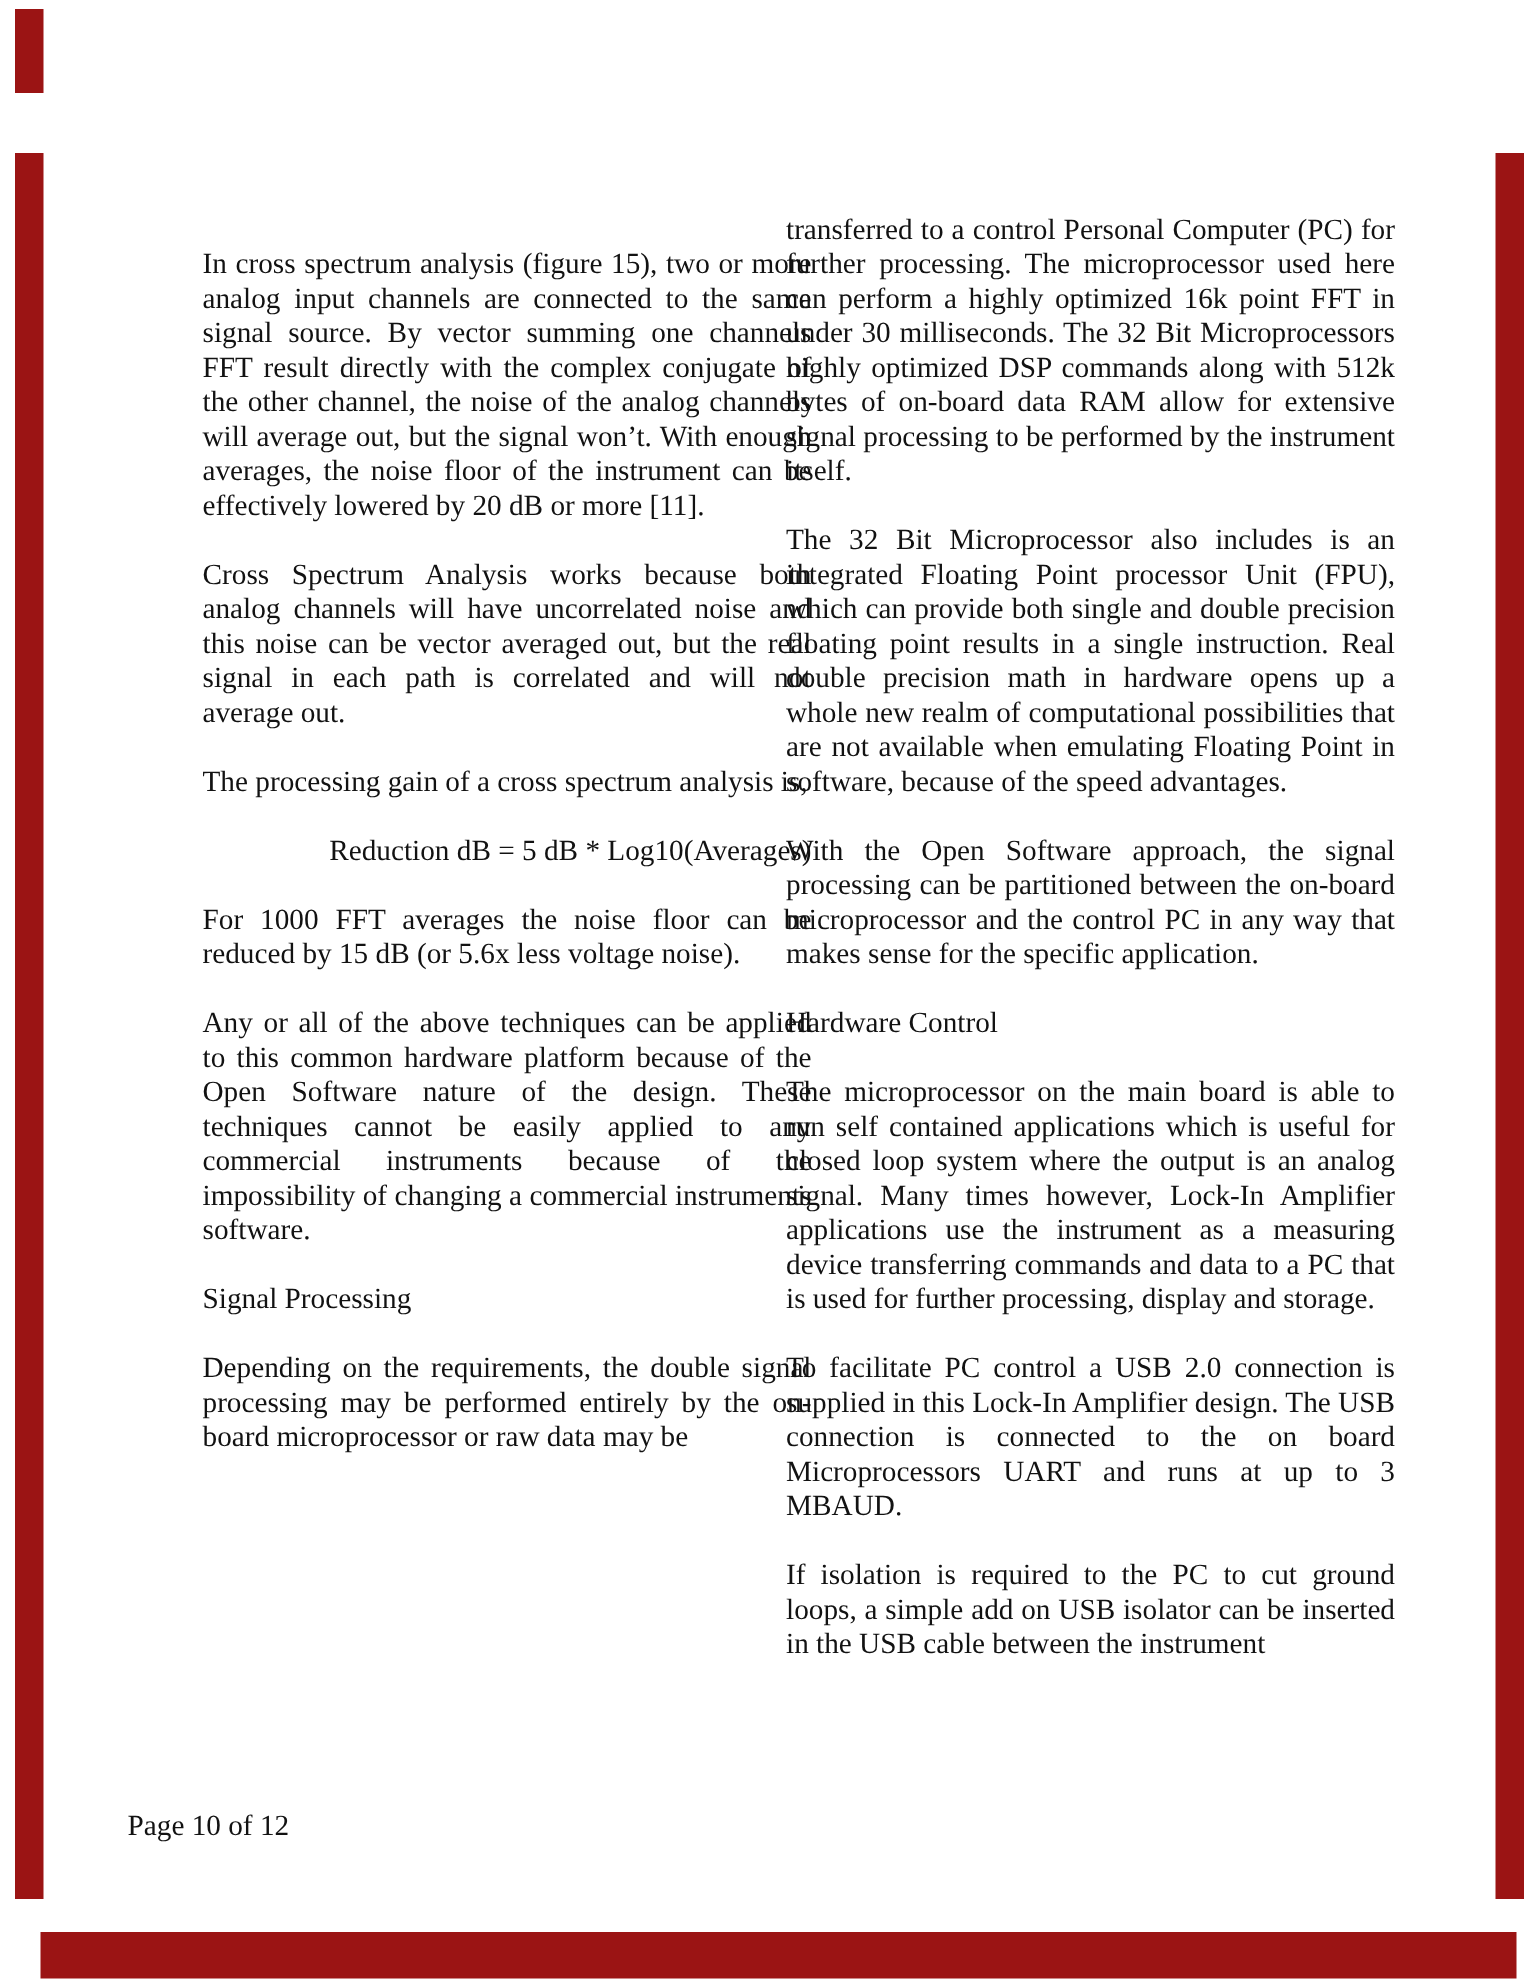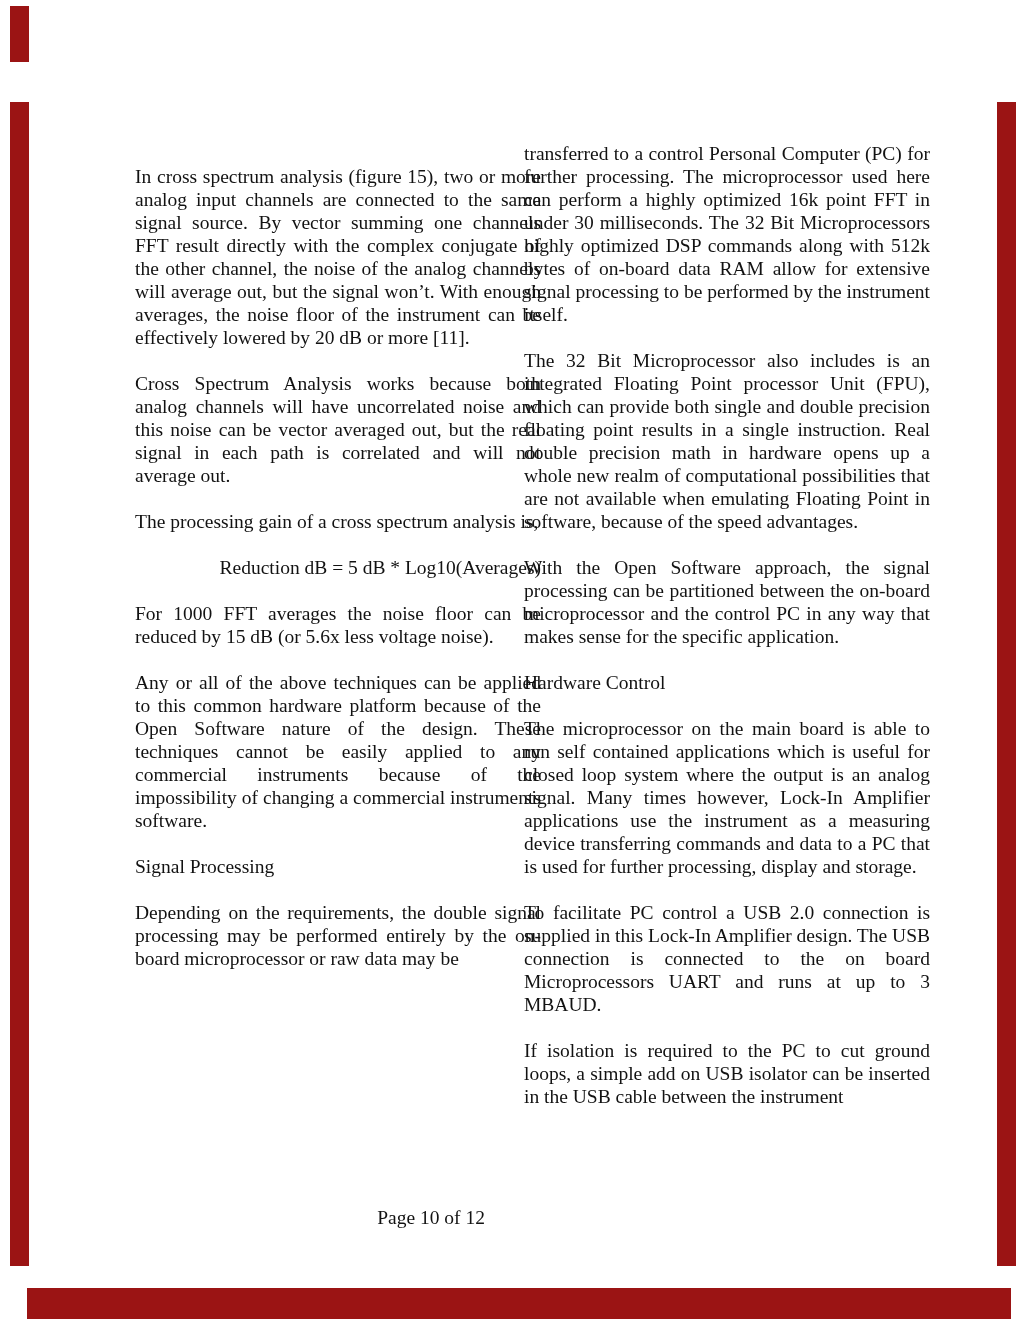--- a/index.html
+++ b/index.html
@@ -46,21 +46,21 @@
     text-align: right;
     padding-left: 61px;
     margin: 0 0 23px 0;
   }
 
   .footer-left {
     position: absolute;
     left: 85px;
     top: 1206px;
     width: 400px;
-    text-align: right;
+    text-align: left;
     font-size: 19.5px;
     line-height: 23px;
   }
   .footer-right {
     position: absolute;
     left: 503px;
     top: 1206px;
     font-size: 19.5px;
     line-height: 23px;
     white-space: nowrap;

